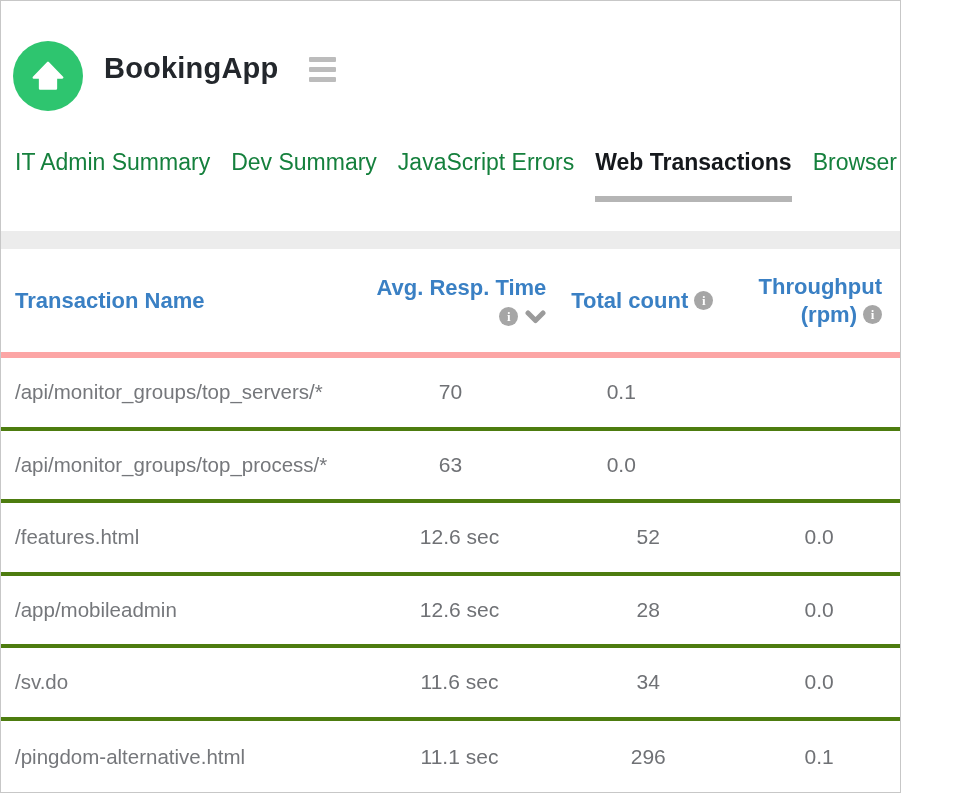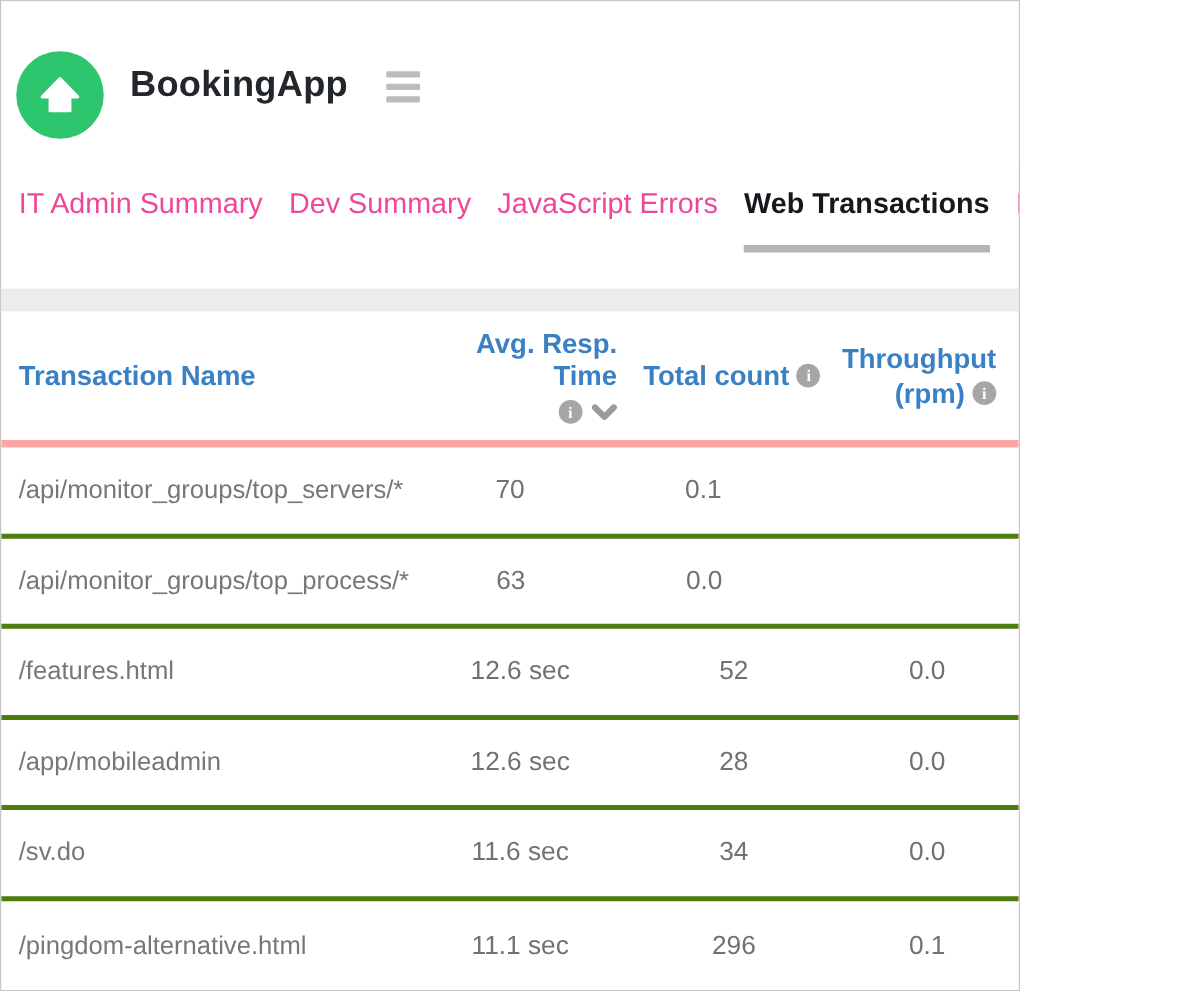--- a/index.html
+++ b/index.html
@@ -3,21 +3,21 @@
 <meta charset="utf-8">
 <style>
   * { margin:0; padding:0; box-sizing:border-box; }
   html,body { background:#fff; }
   body {
     width:960px; height:793px;
     font-family:"Liberation Sans", sans-serif;
     -webkit-font-smoothing:antialiased;
   }
   .page {
-    position:relative; width:816px; height:793px;
+    position:relative; width:901px; height:793px;
     background:#fff; border:1px solid #c7c7c7; overflow:hidden;
   }
 
   
   .app-header { position:absolute; top:0; left:0; right:0; height:130px; background:#fff; }
   .logo-circle {
     position:absolute; left:12px; top:40px; width:70px; height:70px;
     border-radius:50%; background:#2ec56f;
     display:flex; align-items:center; justify-content:center;
   }
@@ -28,21 +28,21 @@
   .hamburger { position:absolute; left:308px; top:56px; width:27px; cursor:pointer; }
   .hamburger .bar { height:5px; background:#bcbcbc; border-radius:1px; margin-bottom:5px; }
   .hamburger .bar:last-child { margin-bottom:0; }
 
   
   .tabs {
     position:absolute; top:145px; left:14px; right:0; height:62px;
     display:flex; gap:21px; white-space:nowrap; overflow:hidden;
   }
   .tab {
-    position:relative; font-size:23px; color:#ec4899; cursor:pointer;
+    position:relative; font-size:23px; color:#15803d; cursor:pointer;
     padding-top:3px; flex:0 0 auto;
   }
   .tab.active { color:#15181c; font-weight:700; }
   .tab.active::after {
     content:""; position:absolute; left:0; right:0; top:50px; height:6px;
     background:#b5b5b5;
   }
 
   
   .gray-band { position:absolute; top:230px; left:0; right:0; height:18px; background:#ececec; }
@@ -124,21 +124,21 @@
           <span class="info-icon">i</span>
           <span class="chev">
             <svg width="21" height="14" viewBox="0 0 21 14">
               <path d="M3 3 L10.5 10.5 L18 3" fill="none" stroke="#9b9b9b" stroke-width="5" stroke-linecap="round" stroke-linejoin="round"></path>
             </svg>
           </span>
         </div>
       </div>
 
       <div class="c3">
-        <div class="sub-line" style="margin-top:0;">
+        <div class="sub-line" style="margin-top:0;justify-content:center;">
           <span>Total count</span>
           <span class="info-icon">i</span>
         </div>
       </div>
 
       <div class="c4">
         <div>Throughput</div>
         <div class="sub-line">
           <span>(rpm)</span>
           <span class="info-icon">i</span>

